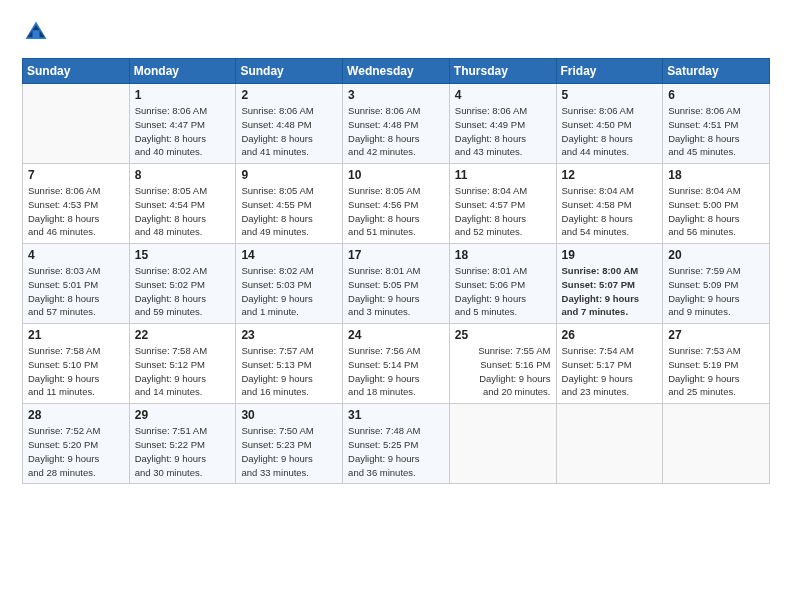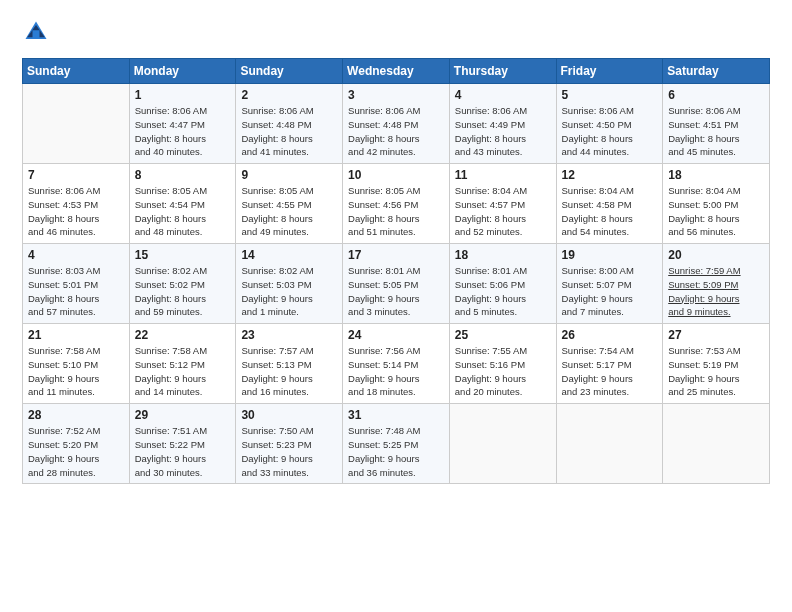--- a/index.html
+++ b/index.html
@@ -255,28 +255,28 @@
           </td>
           <td>
             <span class="day-number">18</span>
             <div class="cell-text" style="white-space: pre-line;">Sunrise: 8:01 AM
 Sunset: 5:06 PM
 Daylight: 9 hours
 and 5 minutes.</div>
           </td>
           <td>
             <span class="day-number">19</span>
-            <div class="cell-text" style="white-space: pre-line;">Sunrise: 8:00 AM
+            <div class="cell-text" style="white-space: pre-line; font-weight: bold;">Sunrise: 8:00 AM
 Sunset: 5:07 PM
 Daylight: 9 hours
 and 7 minutes.</div>
           </td>
           <td>
             <span class="day-number">20</span>
-            <div class="cell-text" style="white-space: pre-line; text-decoration: underline;">Sunrise: 7:59 AM
+            <div class="cell-text" style="white-space: pre-line;">Sunrise: 7:59 AM
 Sunset: 5:09 PM
 Daylight: 9 hours
 and 9 minutes.</div>
           </td>
         </tr>
         <tr>
           <td>
             <span class="day-number">21</span>
             <div class="cell-text" style="white-space: pre-line;">Sunrise: 7:58 AM
 Sunset: 5:10 PM
@@ -299,21 +299,21 @@
           </td>
           <td>
             <span class="day-number">24</span>
             <div class="cell-text" style="white-space: pre-line;">Sunrise: 7:56 AM
 Sunset: 5:14 PM
 Daylight: 9 hours
 and 18 minutes.</div>
           </td>
           <td>
             <span class="day-number">25</span>
-            <div class="cell-text" style="white-space: pre-line;">Sunrise: 7:55 AM
+            <div class="cell-text" style="white-space: pre-line; text-align: right;">Sunrise: 7:55 AM
 Sunset: 5:16 PM
 Daylight: 9 hours
 and 20 minutes.</div>
           </td>
           <td>
             <span class="day-number">26</span>
             <div class="cell-text" style="white-space: pre-line;">Sunrise: 7:54 AM
 Sunset: 5:17 PM
 Daylight: 9 hours
 and 23 minutes.</div>

